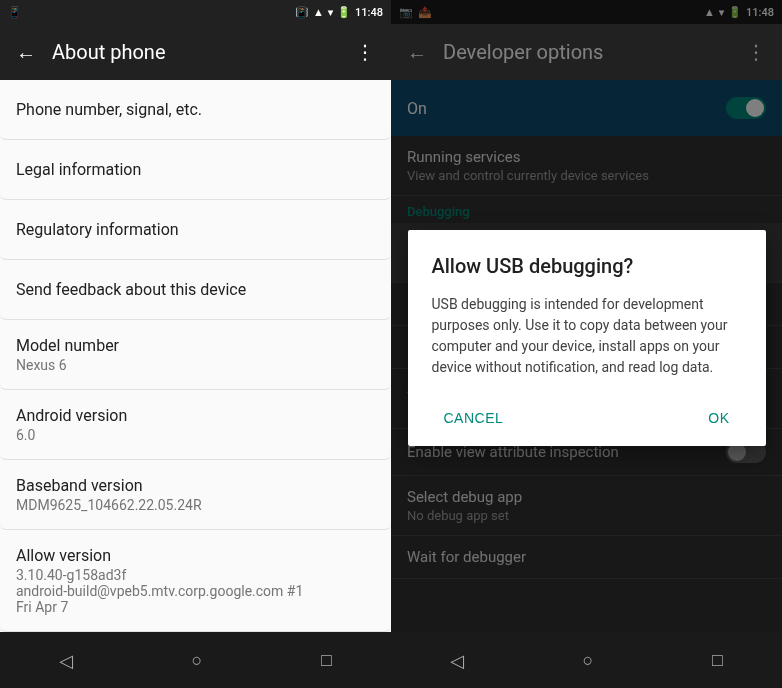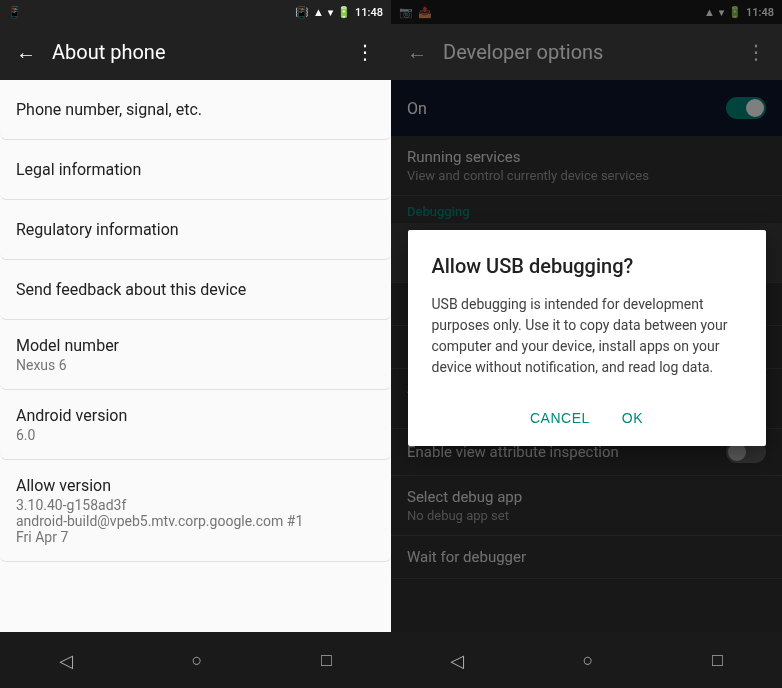--- a/index.html
+++ b/index.html
@@ -157,21 +157,21 @@
     .right-panel .app-bar {
       background: #424242;
     }
     .right-panel .status-bar {
       background: #1a1a1a;
     }
 
     
     .on-row {
       height: 56px;
-      background: #0f172a;
+      background: #0c4a6e;
       display: flex;
       align-items: center;
       justify-content: space-between;
       padding: 0 16px;
       flex-shrink: 0;
     }
     .on-label {
       color: #fff;
       font-size: 16px;
     }
@@ -270,21 +270,21 @@
       margin-bottom: 16px;
     }
     .dialog-body {
       font-size: 14px;
       color: #424242;
       line-height: 1.5;
       margin-bottom: 16px;
     }
     .dialog-actions {
       display: flex;
-      justify-content: center;
+      justify-content: space-between;
       gap: 8px;
       padding: 8px 0 4px;
     }
     .dialog-btn {
       padding: 8px 12px;
       font-size: 14px;
       font-weight: 500;
       background: none;
       border: none;
       cursor: pointer;
@@ -338,20 +338,24 @@
     </div>
     <div class="list-item">
       <div class="list-item-primary">Model number</div>
       <div class="list-item-secondary">Nexus 6</div>
     </div>
     <div class="list-item">
       <div class="list-item-primary">Android version</div>
       <div class="list-item-secondary">6.0</div>
     </div>
     <div class="list-item">
+      <div class="list-item-primary">Baseband version</div>
+      <div class="list-item-secondary">MDM9625_104662.22.05.24R</div>
+    </div>
+    <div class="list-item">
       <div class="list-item-primary">Allow version</div>
       <div class="list-item-secondary" style="white-space:pre-line;">3.10.40-g158ad3f
 android-build@vpeb5.mtv.corp.google.com #1
 Fri Apr 7</div>
     </div>
 
   </div>
 
 
   <div class="bottom-nav">

